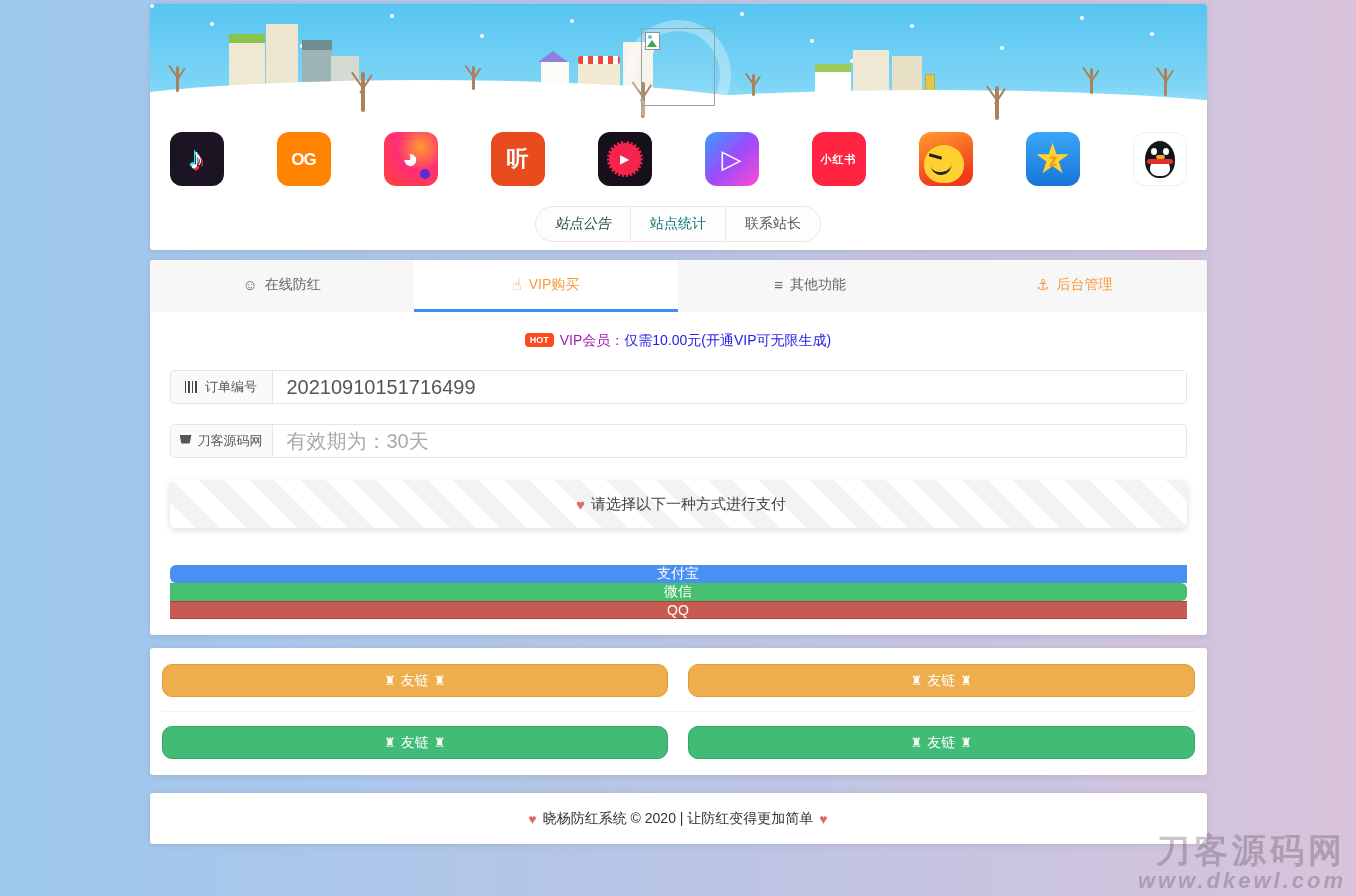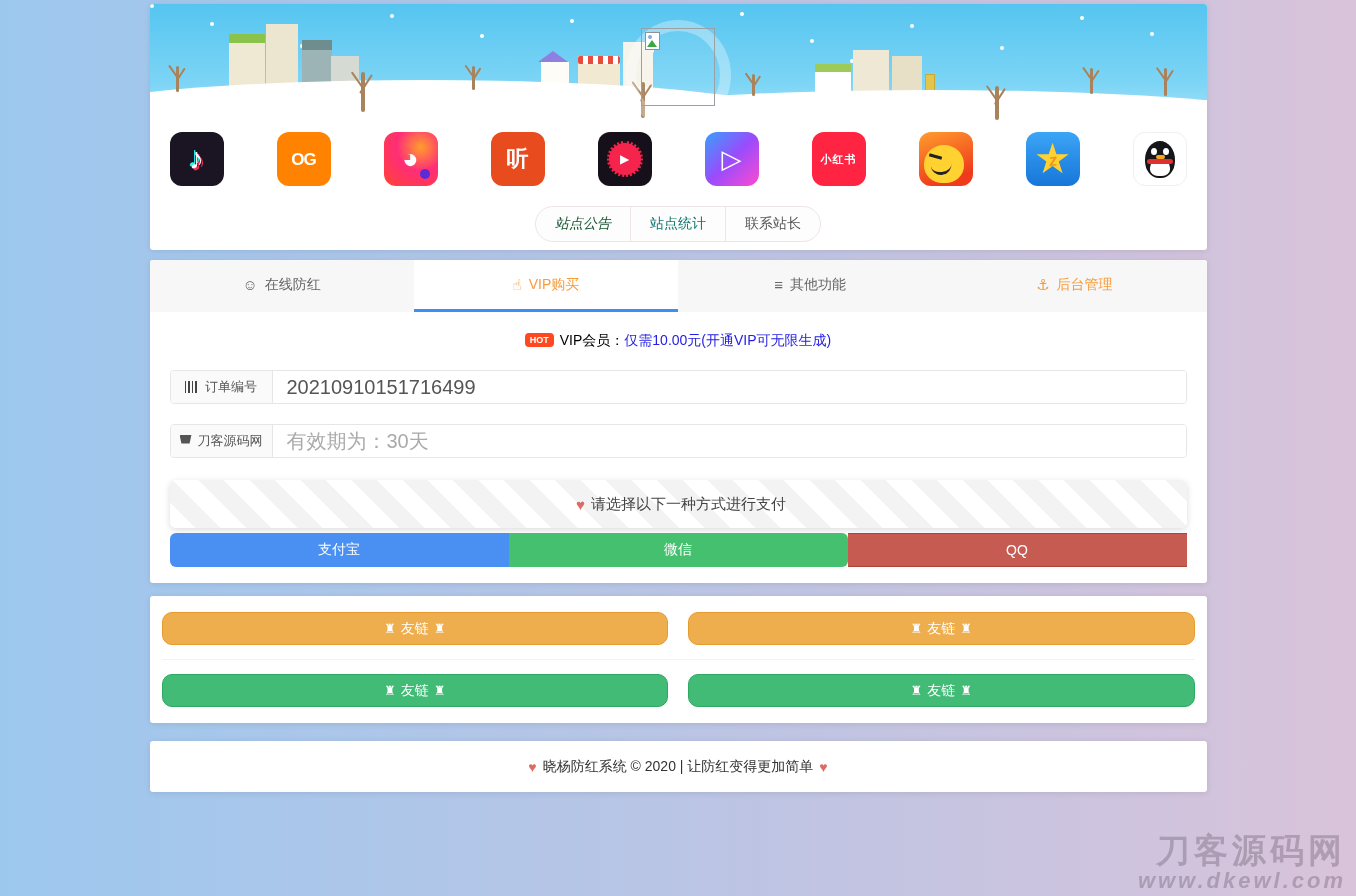--- a/index.html
+++ b/index.html
@@ -87,41 +87,41 @@
   .tabs { display:flex; background:#f7f7f7; border-radius:3px 3px 0 0; }
   .tab { flex:1; height:52px; display:flex; align-items:center; justify-content:center; gap:7px;
     font-size:14px; color:#666; cursor:pointer; border-bottom:3px solid transparent; }
   .tab .tab-icon { font-size:15px; }
   .tab.orange { color:#f79b3c; }
   .tab.active { background:#fff; border-bottom-color:#3e8ef7; }
 
   .vip-line { text-align:center; margin-top:20px; font-size:14px; }
   .hot-badge { display:inline-block; background:#ff4720; color:#fff; font-size:9px; font-weight:bold;
     padding:2px 5px; border-radius:4px; vertical-align:2px; margin-right:6px; }
-  .vip-title { color:#000000; } .vip-desc { color:#2620e6; }
+  .vip-title { color:#a21caf; } .vip-desc { color:#2620e6; }
 
   .form-area { padding:0 20px; }
   .input-row { display:flex; border:1px solid #e6e6e6; border-radius:4px; height:34px; margin-top:20px; overflow:hidden; }
   .addon { width:102px; background:#fafafa; border-right:1px solid #e6e6e6; display:flex; align-items:center;
     justify-content:center; gap:6px; font-size:13px; color:#555; }
   .input-row input { flex:1; border:none; outline:none; padding:0 14px; font-size:20px; color:#555;
     font-family:"Liberation Sans","DejaVu Sans",sans-serif; }
   .input-row input::placeholder { color:#aaa; }
   .barcode-icon { width:14px; height:12px;
     background:repeating-linear-gradient(90deg,#444 0 1.5px,transparent 1.5px 3.5px); }
   .cart-icon { position:relative; width:12px; height:9px; background:#555; clip-path:polygon(0 0,100% 0,84% 100%,16% 100%); margin-top:-4px; }
   .cart-icon::after { content:""; position:absolute; top:11px; left:2px; width:3px; height:3px; border-radius:50%;
     background:#555; box-shadow:6px 0 0 #555; }
 
   .stripe-note { margin:22px 20px 0; height:48px; border-radius:6px; box-shadow:0 2px 7px rgba(0,0,0,.14);
     background:repeating-linear-gradient(45deg,#fff 0 18px,#f3f3f3 18px 36px);
     display:flex; align-items:center; justify-content:center; font-size:15px; color:#444; }
   .heart { color:#dd6b63; margin:0 6px; }
 
-  .pay-row { display:flex; margin:5px 20px 0; }
+  .pay-row { display:flex; margin:37px 20px 0;flex-direction:column; }
   .pay-btn { flex:1; height:34px; display:flex; align-items:center; justify-content:center;
     color:#fff; font-size:14px; cursor:pointer; }
   .pay-alipay { background:#4a90f2; border-radius:6px 0 0 6px; }
   .pay-qq { background:#c65b52; border-top:1px solid #ab443c; border-bottom:1px solid #ab443c; }
   .pay-wechat { background:#45c06f; border-radius:0 6px 6px 0; }
 
   
   .links-card { margin-top:13px; padding:2px 12px; }
   .links-row { display:flex; gap:20px; padding:14px 0; border-bottom:1px solid #f3f3f3; }
   .links-row:last-child { border-bottom:none; }

